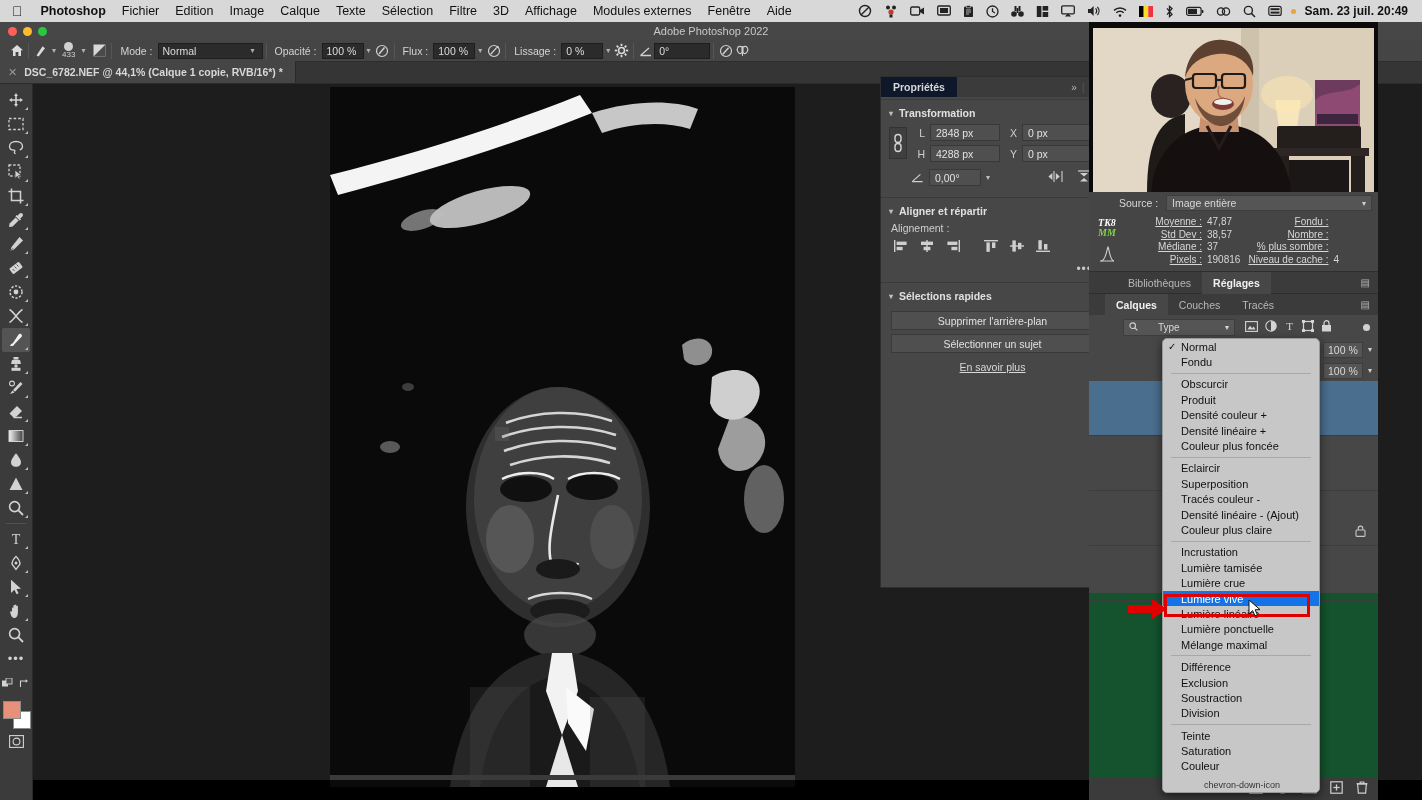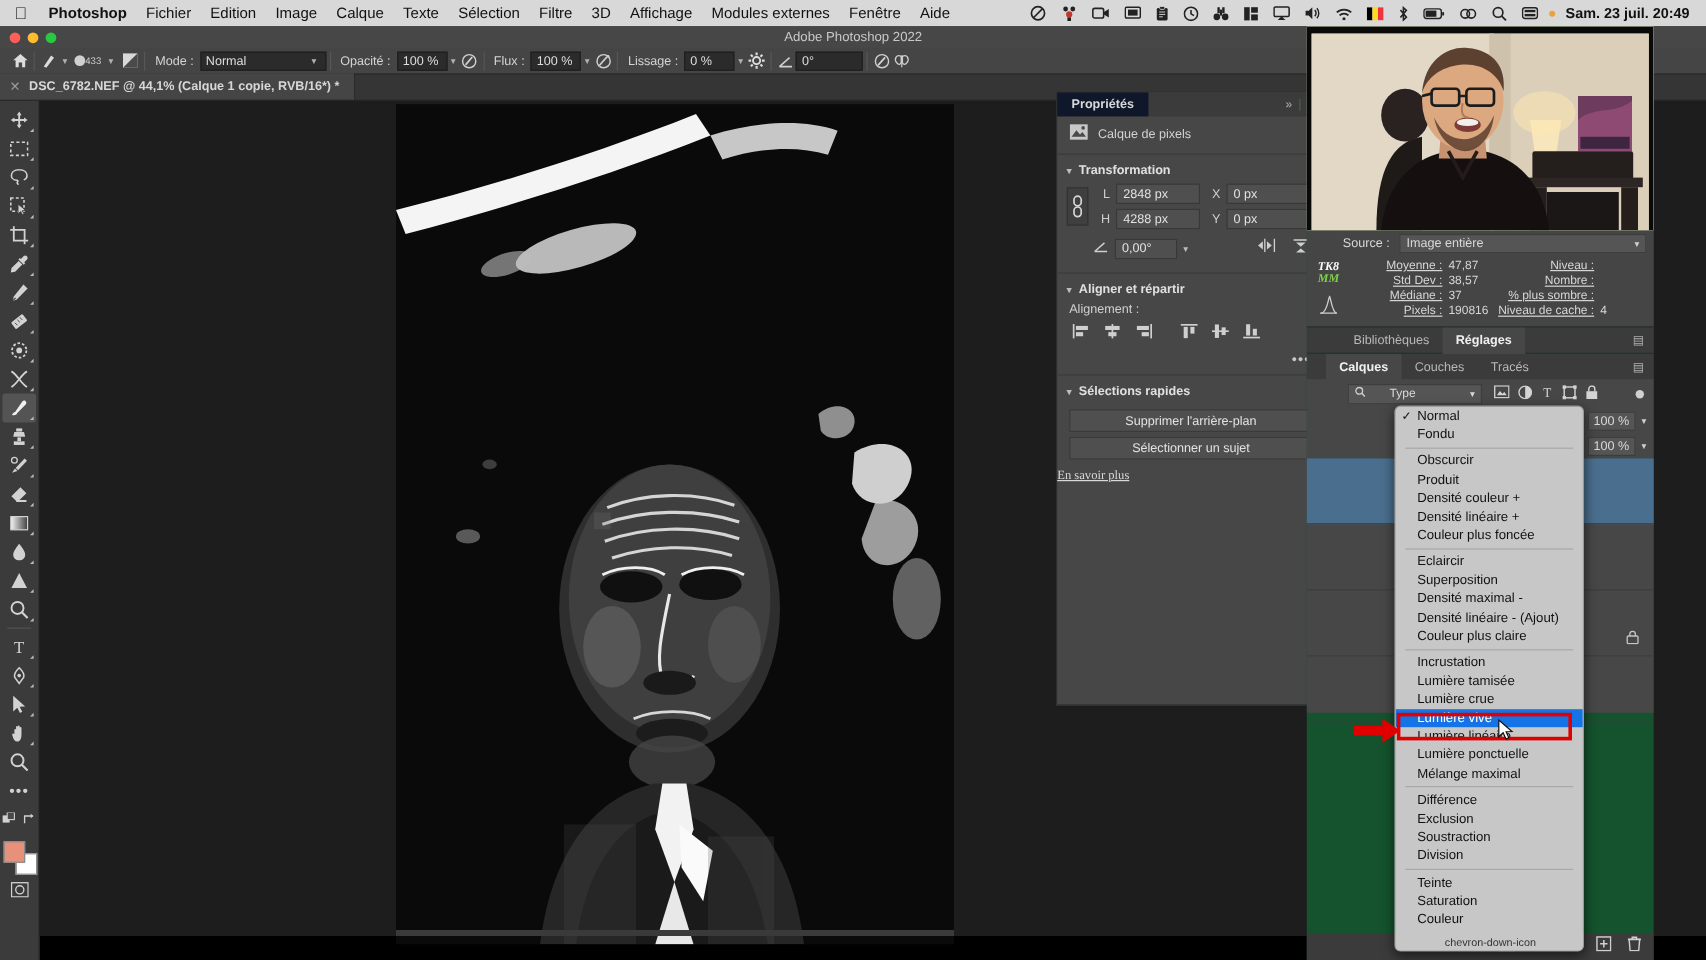--- a/index.html
+++ b/index.html
@@ -135,22 +135,22 @@
   .lbl { font-size: 10.5px; color: #cfcfcf; width: 12px; text-align: right; }
   .align-icons { display: flex; gap: 6px; padding: 4px 10px 8px 10px; }
   .align-icons .g2 { margin-left: 12px; }
   .ai { width: 20px; height: 16px; display: flex; align-items: center;
         justify-content: center; color: #cfcfcf; }
   .pbtn {
     background: #4f4f4f; border: 1px solid #3a3a3a; height: 19px;
     margin: 4px 10px; display: flex; align-items: center; justify-content: center;
     font-size: 10.5px; color: #e2e2e2;
   }
-  .plink { font-size: 10.5px; color: #d8d8d8;
-           text-decoration: underline; padding: 4px 0 6px; font-family: Liberation Serif, serif; }
+  .plink { text-align: center; font-size: 10.5px; color: #d8d8d8;
+           text-decoration: underline; padding: 4px 0 6px; }
   .dots3 { text-align: right; padding: 0 12px 4px; color: #c8c8c8;
            font-size: 12px; letter-spacing: 1px; }
 
   
   .rail {
     position: absolute; left: 1106px; top: 76px; width: 27px; bottom: 0;
     background: #3b3b3b; border-left: 1px solid #2e2e2e;
   }
   .rail-btn { width: 23px; height: 23px; margin: 6px auto 0; background: #2f2f2f;
     border-radius: 2px; display: flex; align-items: center; justify-content: center;
@@ -408,21 +408,21 @@
           <path d="M7 1 L13 6.3 L11 6.3 L11 12 L8.4 12 L8.4 8 L5.6 8 L5.6 12 L3 12 L3 6.3 L1 6.3 Z" fill="#dcdcdc"></path>
         </svg>
     </span>
     <span class="ob-sep"></span>
     <span class="icobox">
       <svg width="14" height="14" viewBox="0 0 14 14">
           <path d="M2.5 11.5 L8.6 2.2 L11 4.2 L4.6 12.4 Z" fill="#dcdcdc"></path>
         </svg>
     </span>
     <span class="ob-chev">▾</span>
-    <span style="display:flex;flex-direction:row;align-items:center;padding:0 3px;">
+    <span style="display:flex;flex-direction:column;align-items:center;padding:0 3px;">
       <span style="width:9px;height:9px;border-radius:50%;background:#d0d0d0;margin-top:-1px;"></span>
       <span style="font-size:8px;color:#cfcfcf;line-height:7px;">433</span>
     </span>
     <span class="ob-chev">▾</span>
     <span class="icobox" style="margin-left:3px">
       <svg width="15" height="15" viewBox="0 0 15 15">
           <rect x="1.5" y="1.5" width="12" height="12" fill="#d8d8d8"></rect>
           <path d="M1.5 13.5 L13.5 1.5 L13.5 13.5 Z" fill="#4a4a4a"></path>
         </svg>
     </span>
@@ -758,30 +758,20 @@
   </div>
 
 
   <div class="props">
     <div class="props-tabs">
       <span class="ptab">Propriétés</span>
       <span class="grow"></span>
       <span class="pic">»</span>
       <span style="color:#5a5a5a">|</span>
       <span class="pic">▤</span>
-    </div>
-    <div class="prow">
-      <span>
-        <svg width="16" height="14" viewBox="0 0 16 14">
-            <rect x="0.6" y="0.6" width="14.8" height="12.8" fill="#c8c8c8"></rect>
-            <path d="M2 11 L6 5.5 L9 9 L11 7 L14 11 Z" fill="#4a4a4a"></path>
-            <circle cx="11.6" cy="3.6" r="1.5" fill="#4a4a4a"></circle>
-          </svg>
-      </span>
-      <span>Calque de pixels</span>
     </div>
     <div class="p-sep"></div>
 
     <div class="sec-hdr">
       <span class="chev-d">▾</span>
       <span>Transformation</span>
     </div>
     <div style="display:flex;align-items:center;padding:0 8px;gap:6px;">
       <span style="width:18px;height:32px;display:flex;align-items:center;justify-content:center;background:#3f3f3f;border:1px solid #333;">
         <svg width="12" height="20" viewBox="0 0 12 20">
@@ -997,21 +987,21 @@
                 <span class="hs-k">Médiane :</span>
                 <span class="hs-v">37</span>
               </div>
             <div class="hs-row">
                 <span class="hs-k">Pixels :</span>
                 <span class="hs-v">190816</span>
               </div>
           </div>
           <div class="hs-col">
             <div class="hs-row">
-                <span class="hs-k">Niveau :</span>
+                <span class="hs-k">Fondu :</span>
                 <span class="hs-v"></span>
               </div>
             <div class="hs-row">
                 <span class="hs-k">Nombre :</span>
                 <span class="hs-v"></span>
               </div>
             <div class="hs-row">
                 <span class="hs-k">% plus sombre :</span>
                 <span class="hs-v"></span>
               </div>
@@ -1171,21 +1161,21 @@
     <div class="dd-item">Fondu</div>
     <div class="dd-div"></div>
     <div class="dd-item">Obscurcir</div>
     <div class="dd-item">Produit</div>
     <div class="dd-item">Densité couleur +</div>
     <div class="dd-item">Densité linéaire +</div>
     <div class="dd-item">Couleur plus foncée</div>
     <div class="dd-div"></div>
     <div class="dd-item">Eclaircir</div>
     <div class="dd-item">Superposition</div>
-    <div class="dd-item">Densité maximal -</div>
+    <div class="dd-item">Tracés couleur -</div>
     <div class="dd-item">Densité linéaire - (Ajout)</div>
     <div class="dd-item">Couleur plus claire</div>
     <div class="dd-div"></div>
     <div class="dd-item">Incrustation</div>
     <div class="dd-item">Lumière tamisée</div>
     <div class="dd-item">Lumière crue</div>
     <div class="dd-item hl">Lumière vive</div>
     <div class="dd-item">Lumière linéaire</div>
     <div class="dd-item">Lumière ponctuelle</div>
     <div class="dd-item">Mélange maximal</div>

